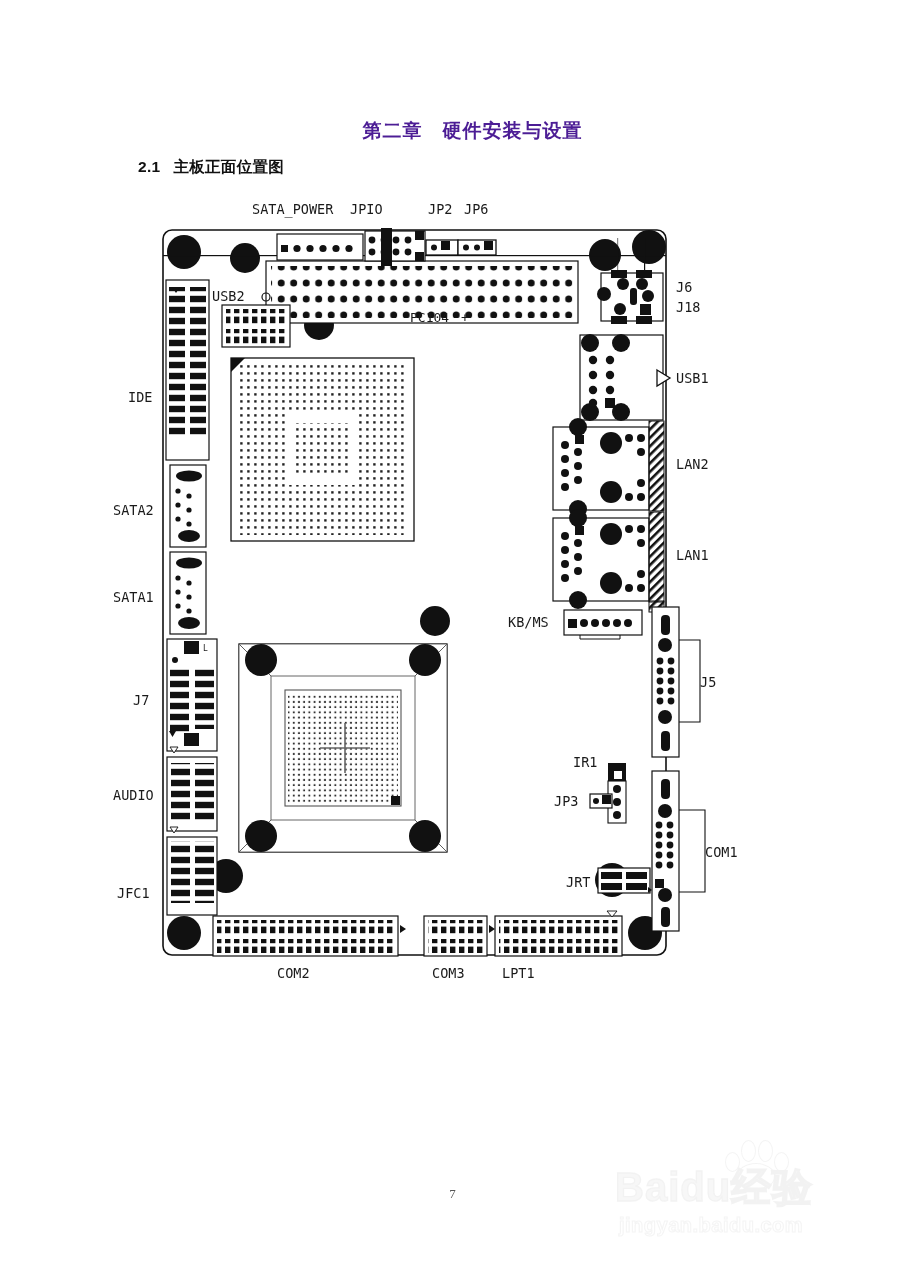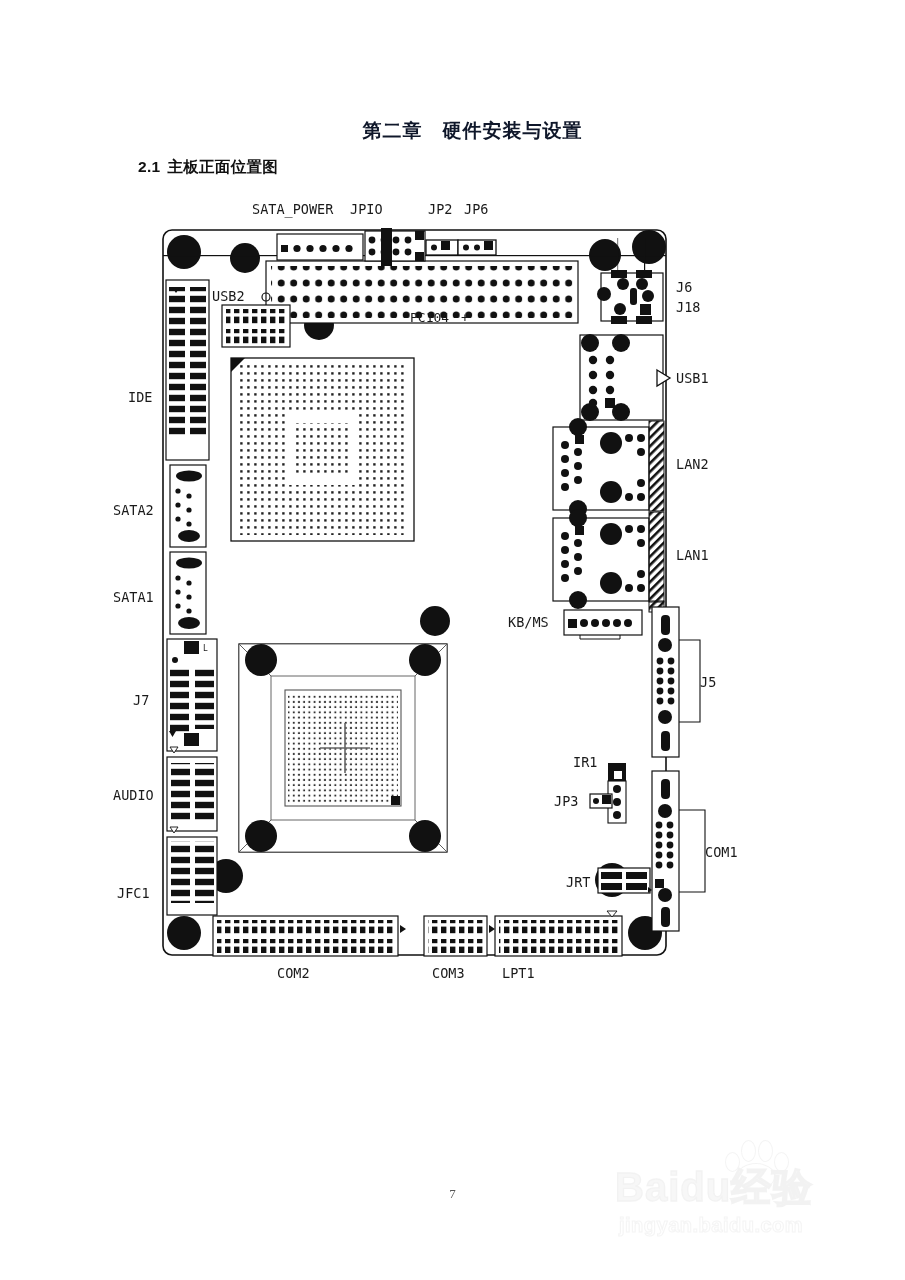--- a/index.html
+++ b/index.html
@@ -7,29 +7,29 @@
     width:905px;height:1280px;background:#ffffff;
     font-family:"Liberation Sans", sans-serif;
     position:relative;overflow:hidden;
   }
   .page{position:absolute;inset:0;}
 
   
   #chapter-title{
     position:absolute;left:0;top:118px;width:905px;text-align:center;
     font-family:"Liberation Serif", serif;
-    font-size:19px;font-weight:bold;color:#0f172a;letter-spacing:1px;
+    font-size:19px;font-weight:bold;color:#4c1d95;letter-spacing:1px;
     padding-left:40px;box-sizing:border-box;
   }
   #section-heading{
     position:absolute;left:138px;top:157px;
     font-family:"Liberation Sans", sans-serif;
     font-size:15.5px;font-weight:bold;color:#111;letter-spacing:.3px;
   }
-  #section-heading .num{margin-right:7px;}
+  #section-heading .num{margin-right:13px;}
   #page-number{
     position:absolute;left:0;top:1186px;width:905px;text-align:center;
     font-family:"Liberation Serif", serif;font-size:13px;color:#555;
   }
 
   
   #watermark{
     position:absolute;left:615px;top:1138px;width:285px;height:108px;
     opacity:.55;pointer-events:none;user-select:none;
   }

